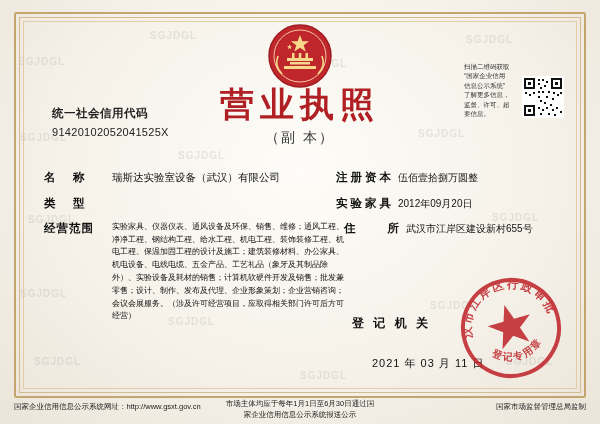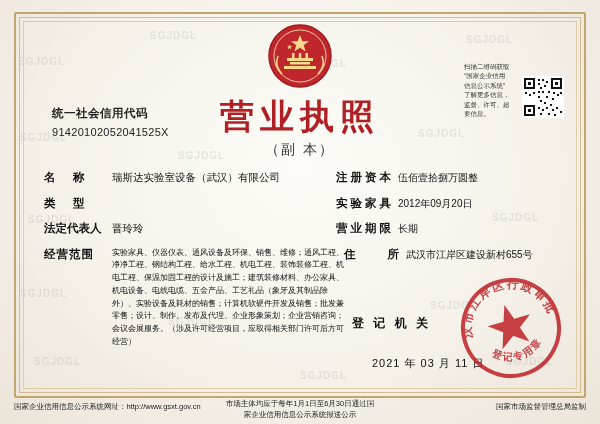--- a/index.html
+++ b/index.html
@@ -70,21 +70,20 @@
     left:0;right:0;top:86px;
     text-align:center;
   }
   .title{
     font-family:"DejaVu Sans","Liberation Sans",sans-serif;
     font-size:34px;
     font-weight:bold;
     color:#b01f24;
     letter-spacing:6px;
     line-height:1.1;
-    margin-top:12px;
   }
   .subtitle{
     margin-top:6px;
     font-size:14px;
     color:#333;
     letter-spacing:2px;
   }
   .code-label{
     position:absolute;
     left:52px;top:106px;
@@ -333,30 +332,20 @@
     <div class="row">
       <div class="col-left">
         <div class="lbl">类　型</div>
       </div>
       <div class="col-right">
         <div class="lbl-r">实验家具</div>
         <div class="val-r">2012年09月20日</div>
       </div>
     </div>
 
-    <div class="row">
-      <div class="col-left">
-        <div class="lbl" style="letter-spacing:0;">法定代表人</div>
-        <div class="val">晋玲玲</div>
-      </div>
-      <div class="col-right">
-        <div class="lbl-r">营业期限</div>
-        <div class="val-r">长期</div>
-      </div>
-    </div>
 
     <div class="row">
       <div class="col-left" style="width:300px;flex:0 0 300px;">
         <div class="lbl" style="letter-spacing:1px;">经营范围</div>
         <div class="val scope-text">实验家具、仪器仪表、通风设备及环保、销售、维修；通风工程、净净工程、钢结构工程、给水工程、机电工程、装饰装修工程、机电工程、保温加固工程的设计及施工；建筑装修材料、办公家具、机电设备、电线电缆、五金产品、工艺礼品（象牙及其制品除外）、实验设备及耗材的销售；计算机软硬件开发及销售；批发兼零售；设计、制作、发布及代理、企业形象策划；企业营销咨询；会议会展服务。（涉及许可经营项目，应取得相关部门许可后方可经营）</div>
       </div>
       <div class="col-right">
         <div class="lbl-r">住　　所</div>
         <div class="val-r addr-text">武汉市江岸区建设新村655号</div>
       </div>

